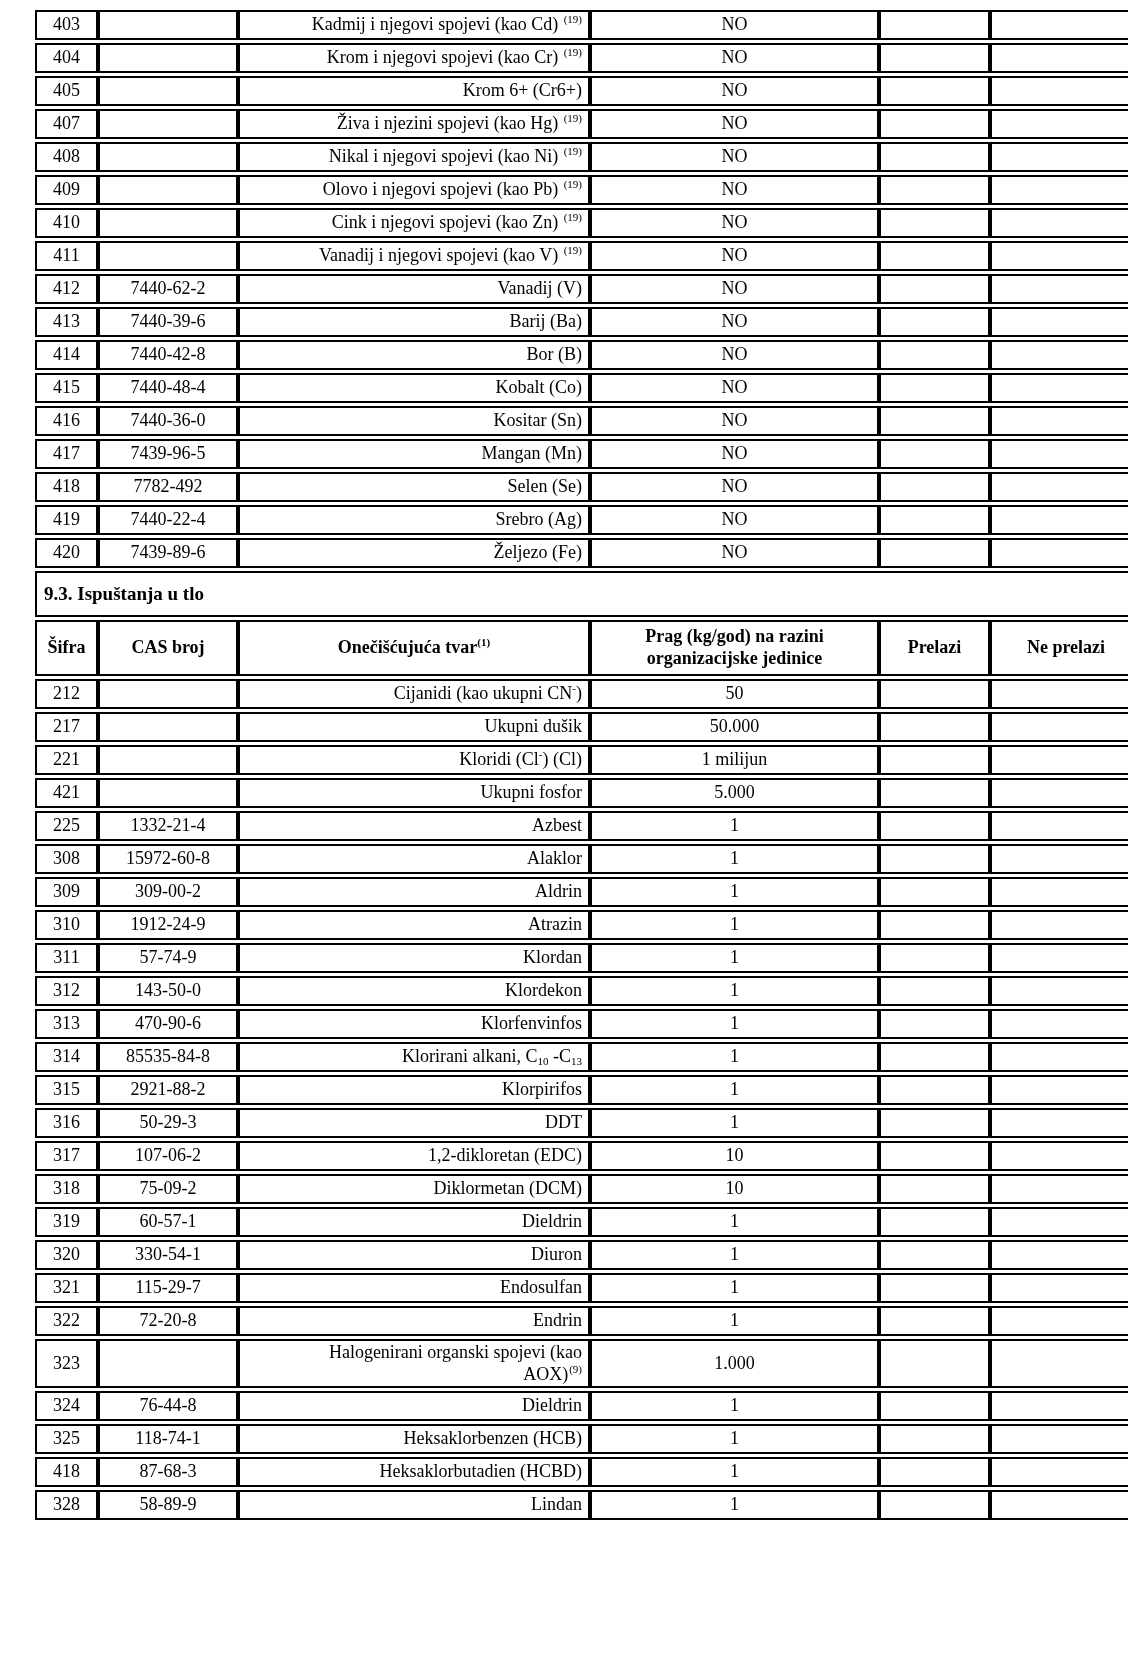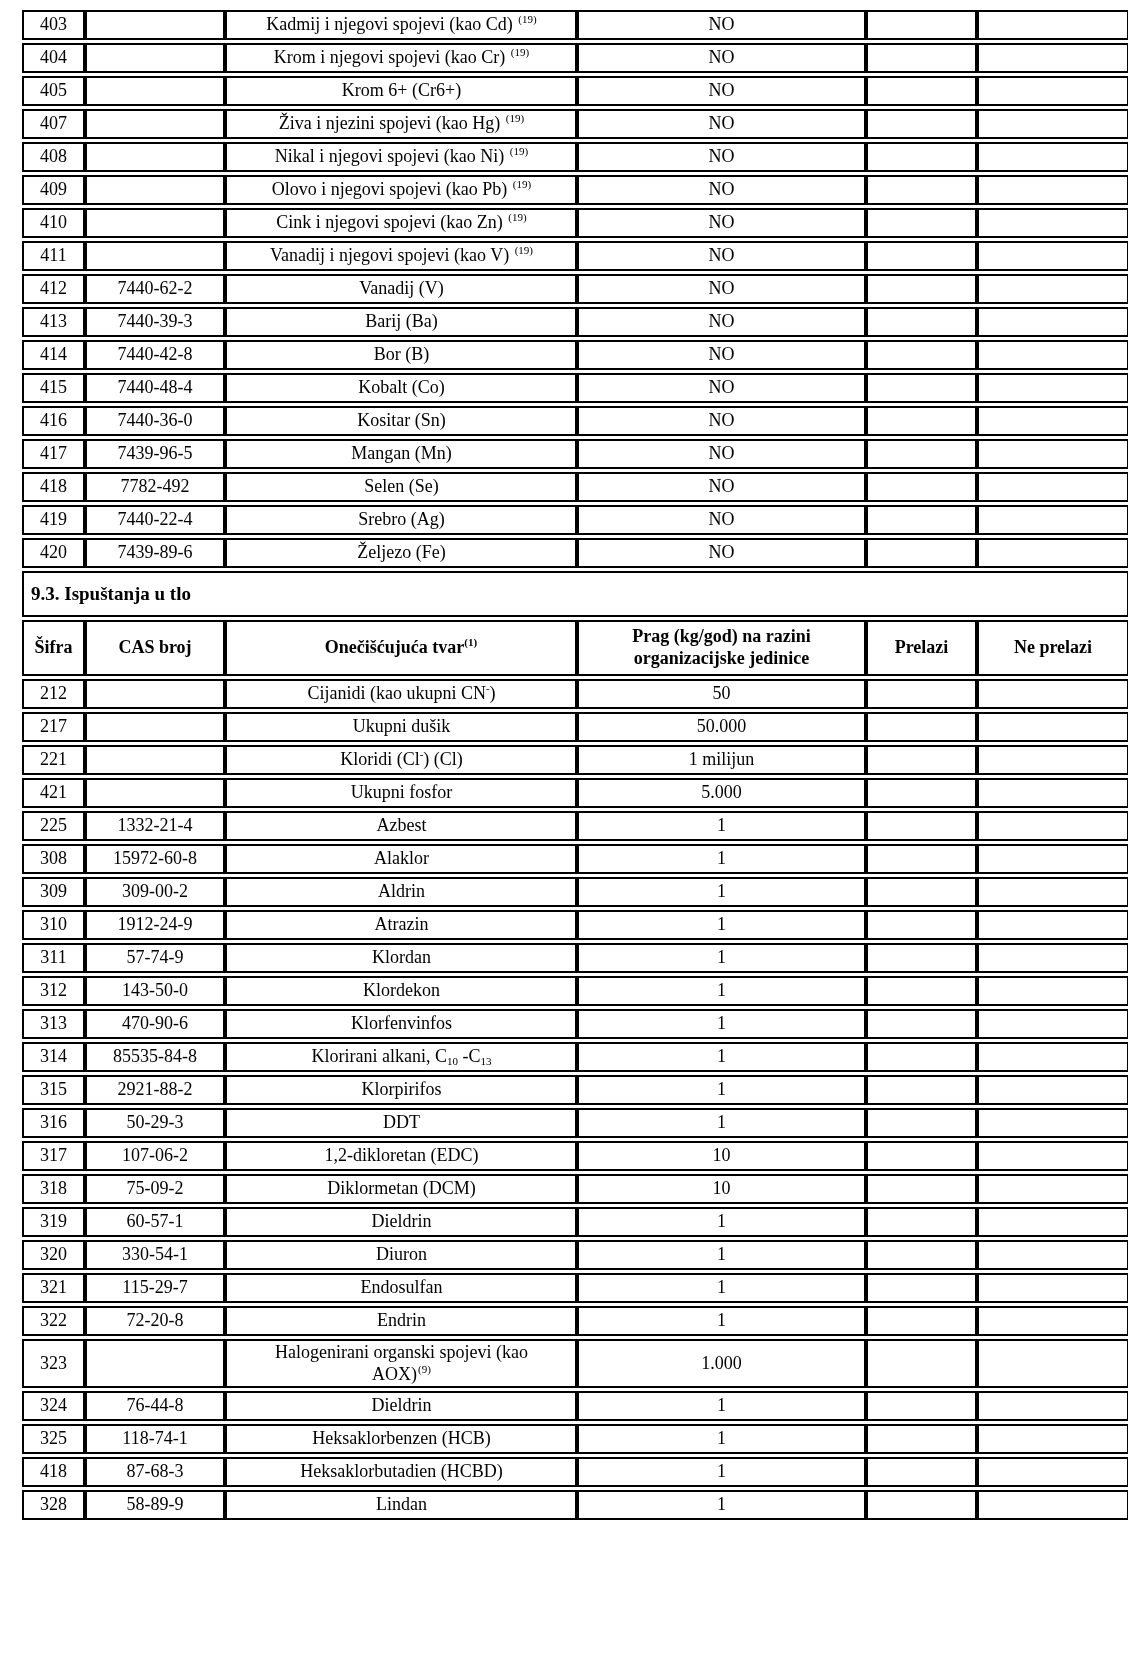--- a/index.html
+++ b/index.html
@@ -1,21 +1,21 @@
 <!DOCTYPE html>
 <html><head>
 <meta charset="utf-8">
 <style>
   html, body { margin: 0; padding: 0; background: #ffffff; }
   body {
     width: 1128px; min-height: 1670px;
     font-family: "Liberation Serif", "DejaVu Serif", serif;
     color: #000;
   }
-  .page { padding: 7px 10px 0 22px; }
+  .page { padding: 7px 10px 0 22px; margin-left: 13px; }
   table.grid {
     border-collapse: separate;
     border-spacing: 0 3px;
     table-layout: fixed;
     width: 1107px;
   }
   td, th {
     border: 2px solid #000;
     box-sizing: border-box;
     background: #fff;
@@ -31,21 +31,21 @@
     text-align: center;
     padding: 3px 4px;
   }
   col.col-code { width: 63px; }
   col.col-cas { width: 140px; }
   col.col-name { width: 352px; }
   col.col-threshold { width: 289px; }
   col.col-exceeds { width: 111px; }
   col.col-not_exceeds { width: 152px; }
   td.align-center { text-align: center; }
-  td.align-left { text-align: center; padding-left: 7px; white-space: pre-line; }
+  td.align-left { text-align: right; padding-left: 7px; white-space: pre-line; }
   tr.header-row th { height: 56px; }
   td.section-title-cell {
     font-weight: bold;
     font-size: 19px;
     height: 46px;
     text-align: left;
     padding-left: 7px;
     vertical-align: middle;
   }
   sup.seg {
@@ -144,21 +144,21 @@
         <tr>
           <td class="align-center">412</td>
           <td class="align-center">7440-62-2</td>
           <td class="align-left"><span class="seg">Vanadij (V)</span></td>
           <td class="align-center">NO</td>
           <td class="align-center"></td>
           <td class="align-center"></td>
         </tr>
         <tr>
           <td class="align-center">413</td>
-          <td class="align-center">7440-39-3</td>
+          <td class="align-center">7440-39-6</td>
           <td class="align-left"><span class="seg">Barij (Ba)</span></td>
           <td class="align-center">NO</td>
           <td class="align-center"></td>
           <td class="align-center"></td>
         </tr>
         <tr>
           <td class="align-center">414</td>
           <td class="align-center">7440-42-8</td>
           <td class="align-left"><span class="seg">Bor (B)</span></td>
           <td class="align-center">NO</td>

